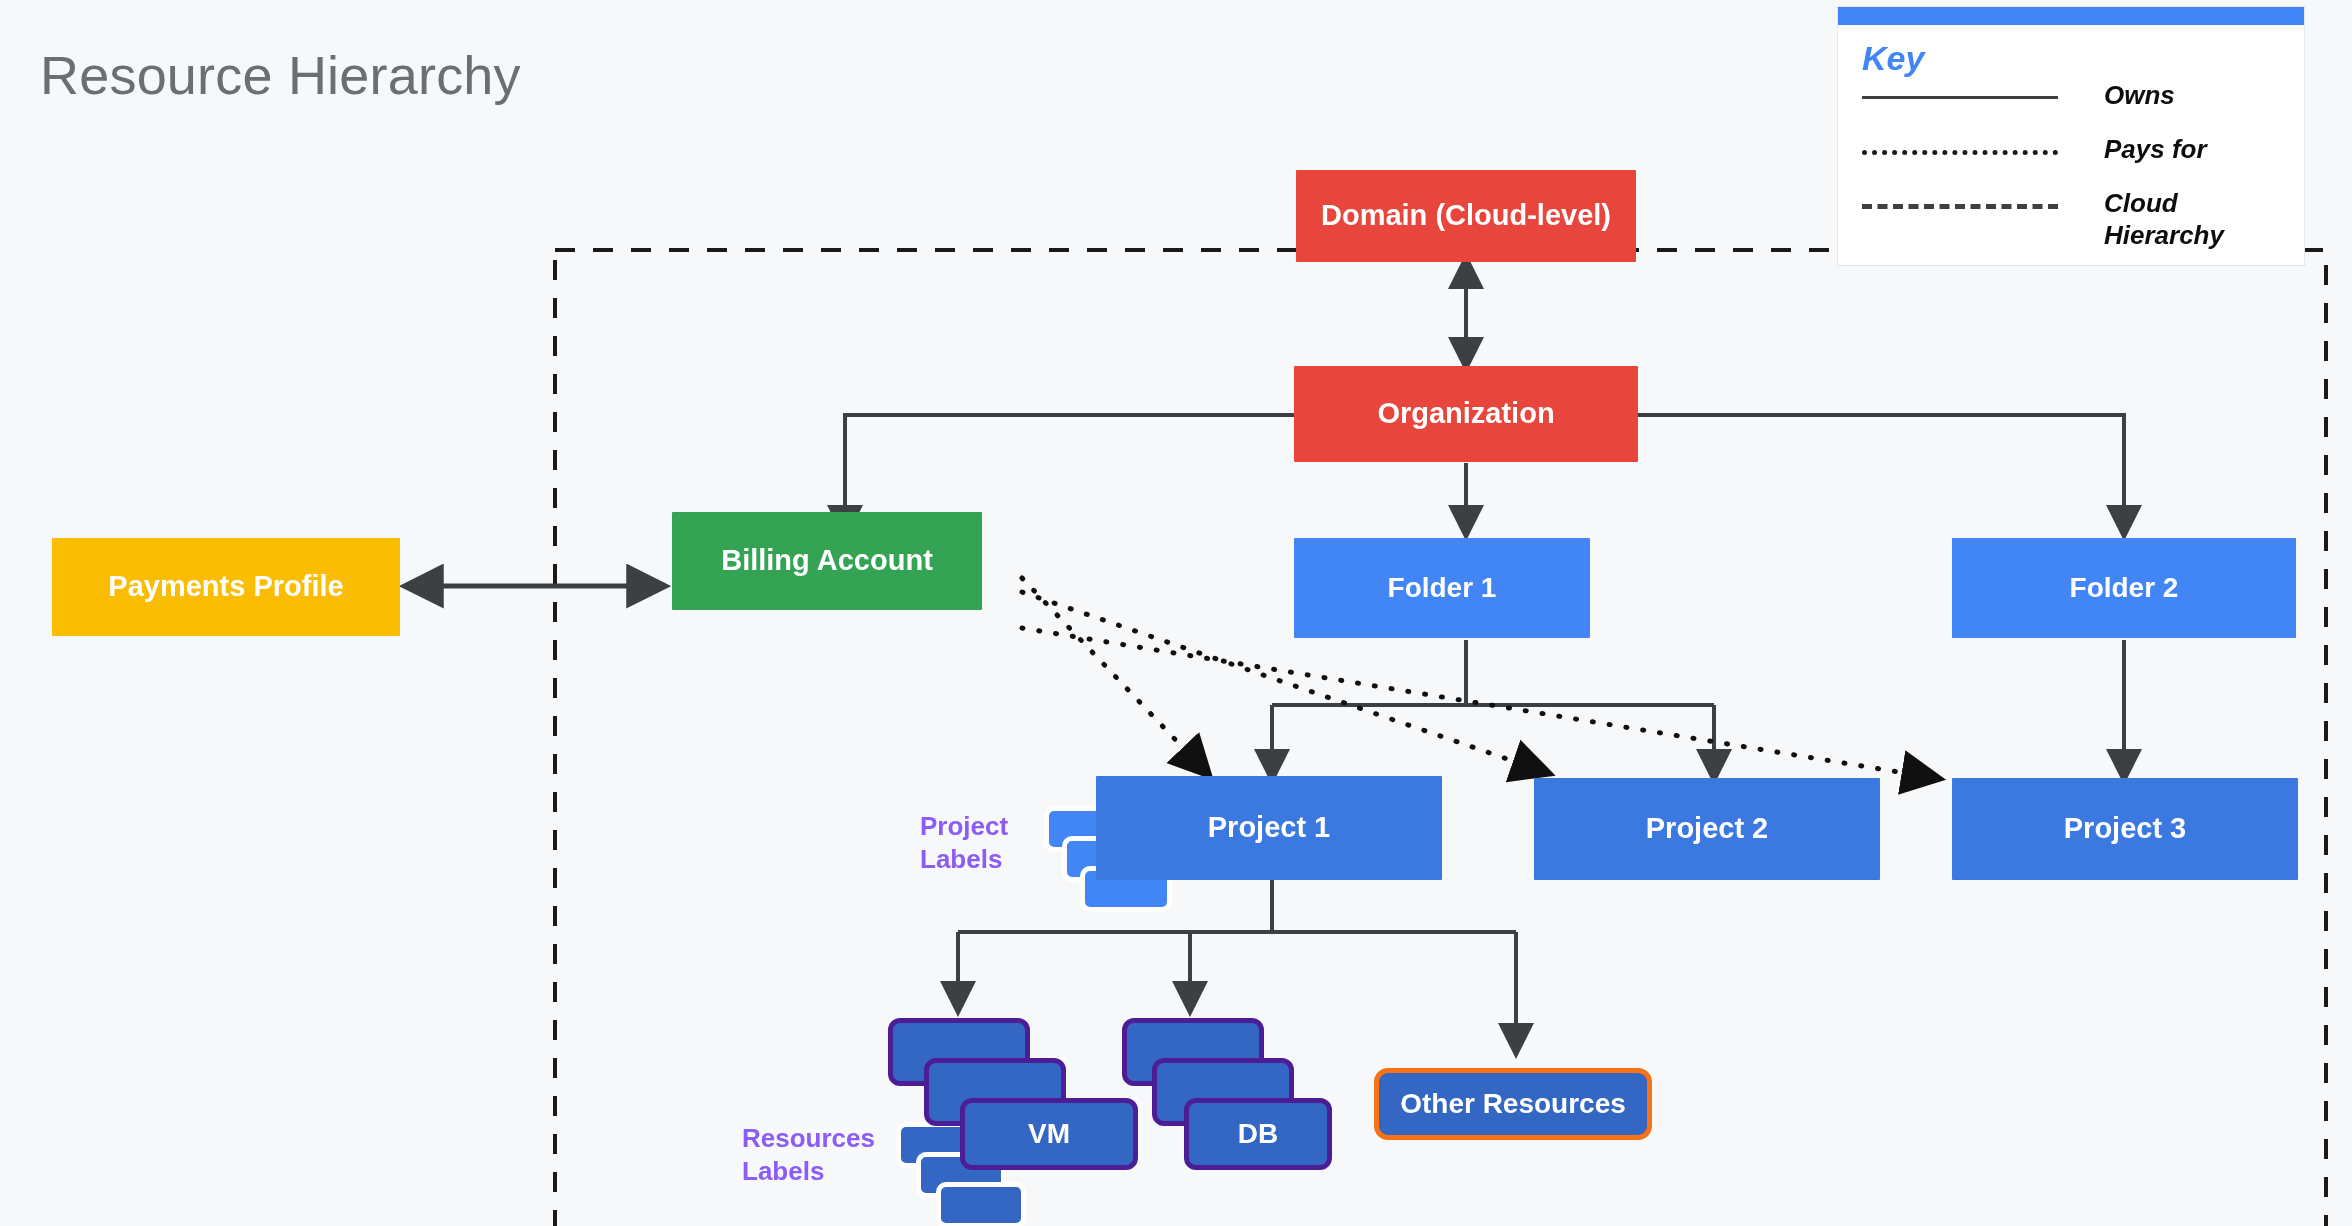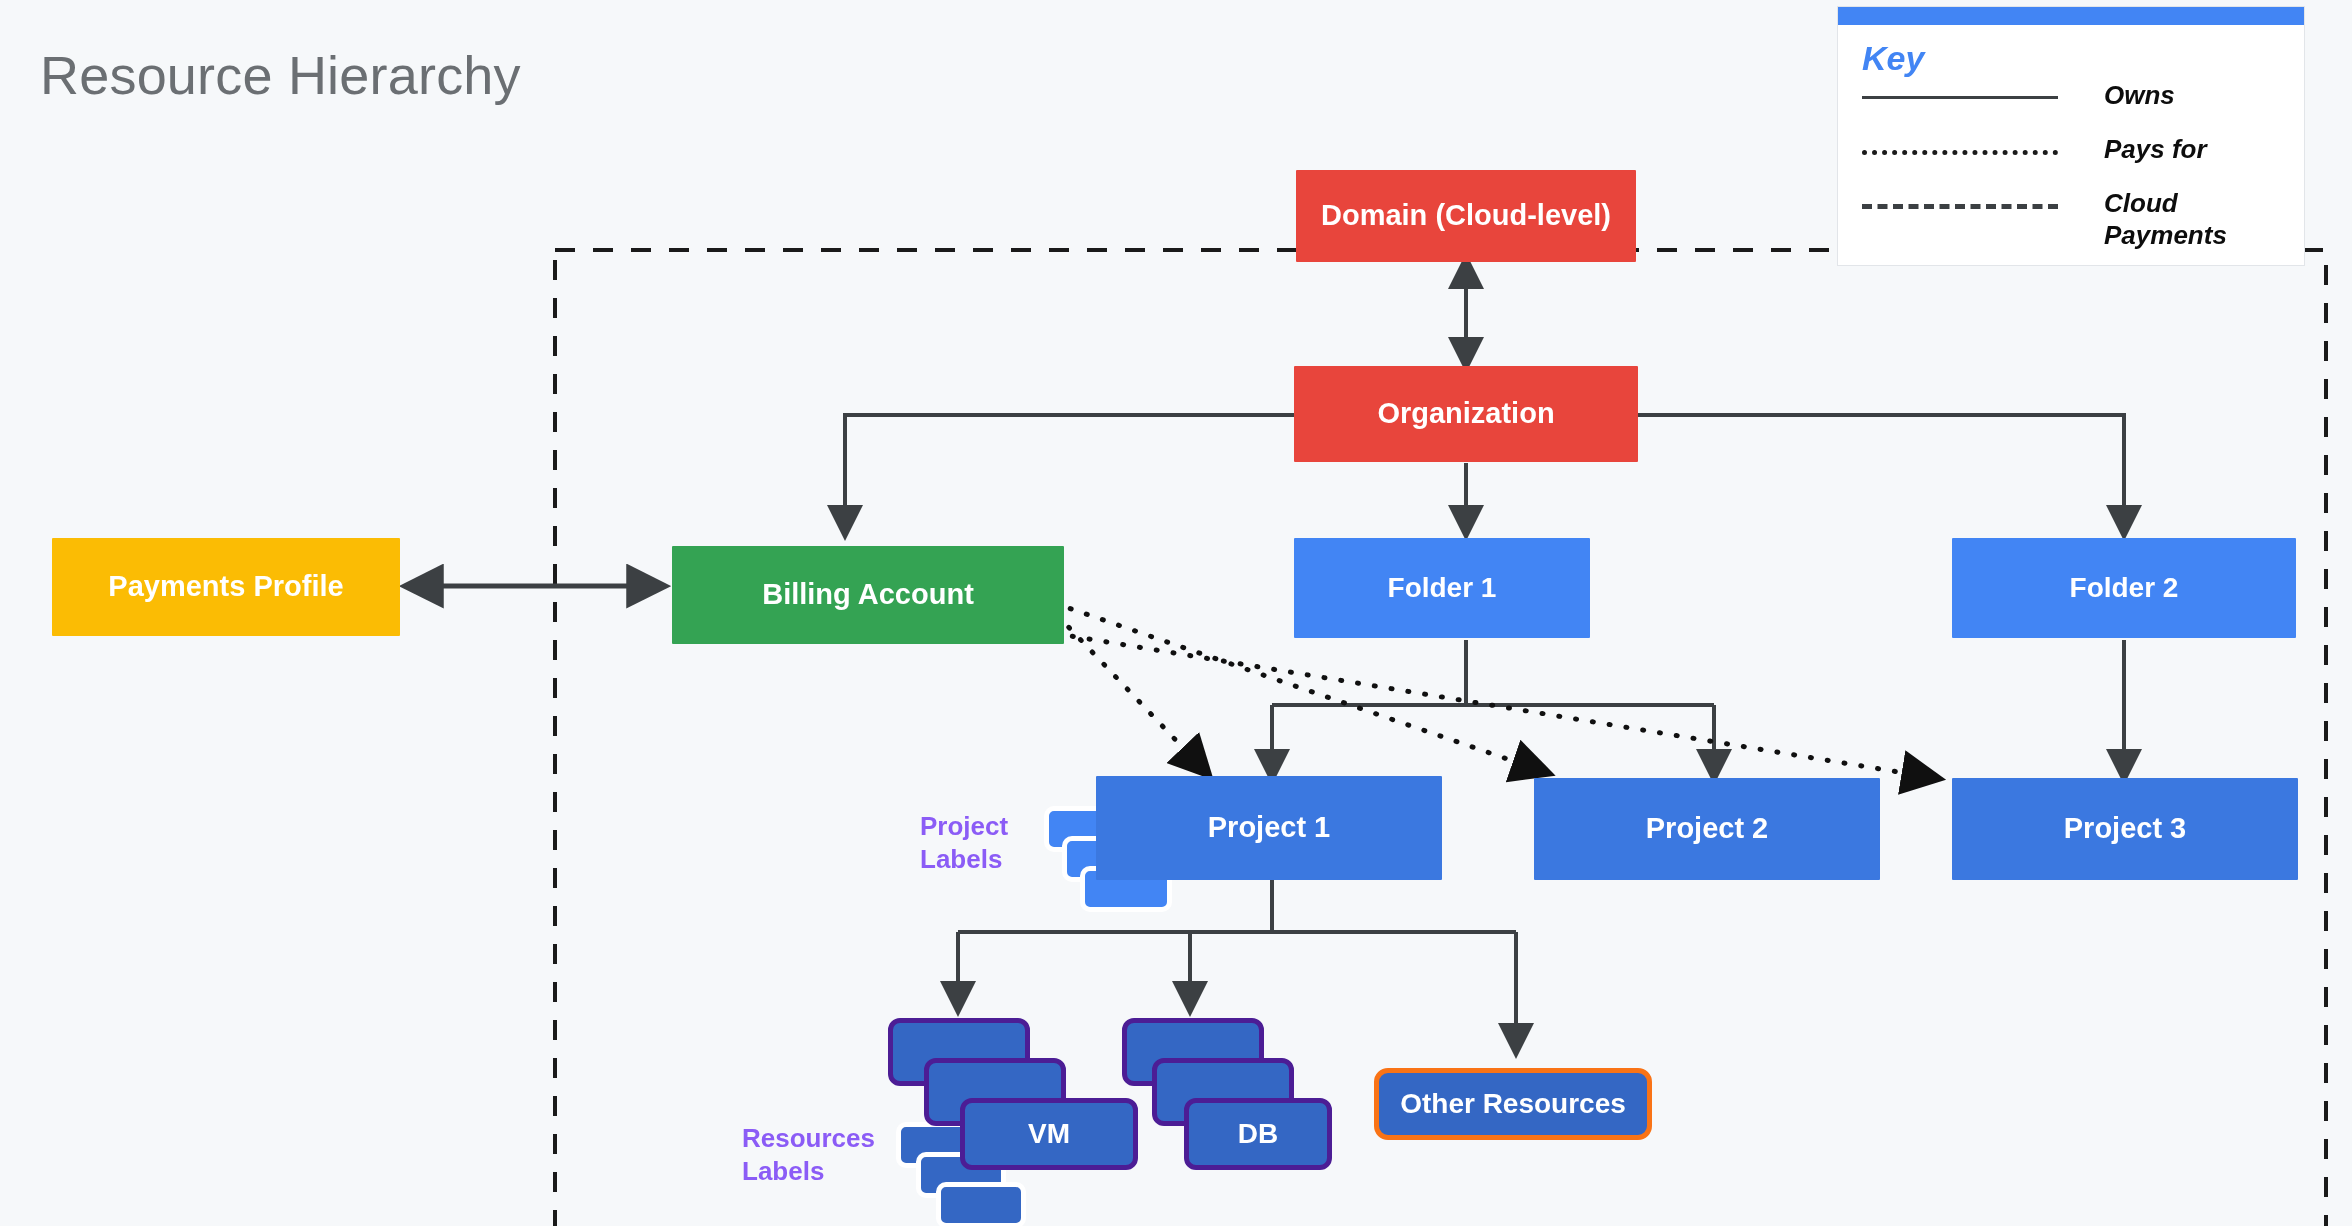--- a/index.html
+++ b/index.html
@@ -198,21 +198,21 @@
   </div>
 
   <div class="node n-org" style="left:1294px; top:366px; width:344px; height:96px;">
     <span class="node-lbl">Organization</span>
   </div>
 
   <div class="node n-payments" style="left:52px; top:538px; width:348px; height:98px;">
     <span class="node-lbl">Payments Profile</span>
   </div>
 
-  <div class="node n-billing" style="left:672px; top:546px; width:392px; height:98px;">
+  <div class="node n-billing" style="left:672px; top:512px; width:310px; height:98px;">
     <span class="node-lbl">Billing Account</span>
   </div>
 
   <div class="node n-folder" style="left:1294px; top:538px; width:296px; height:100px;">
     <span class="node-lbl">Folder 1</span>
   </div>
 
   <div class="node n-folder" style="left:1952px; top:538px; width:344px; height:100px;">
     <span class="node-lbl">Folder 2</span>
   </div>
@@ -271,19 +271,19 @@
         <div class="key-label">Owns</div>
       </div>
 
       <div class="key-row">
         <div class="key-swatch dotted"></div>
         <div class="key-label">Pays for</div>
       </div>
 
       <div class="key-row">
         <div class="key-swatch dashed"></div>
-        <div class="key-label">Cloud Payments</div>
+        <div class="key-label">Cloud Hierarchy</div>
       </div>
 
     </div>
   </div>
 
 </div>
 
 </body></html>

